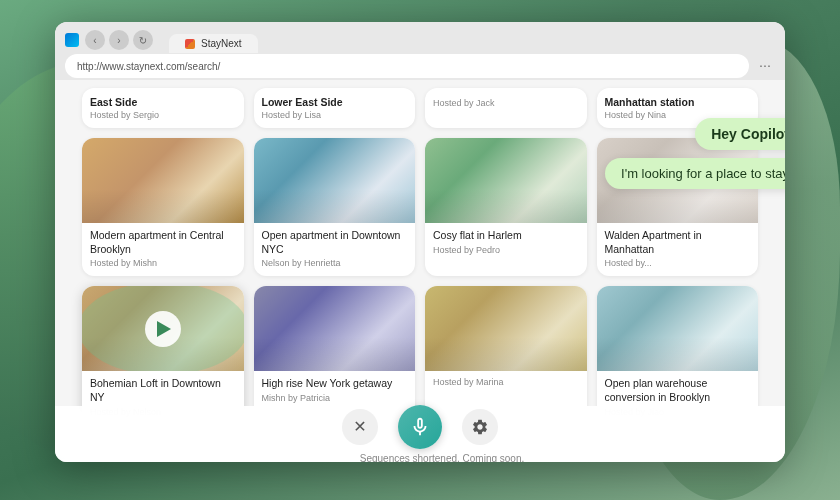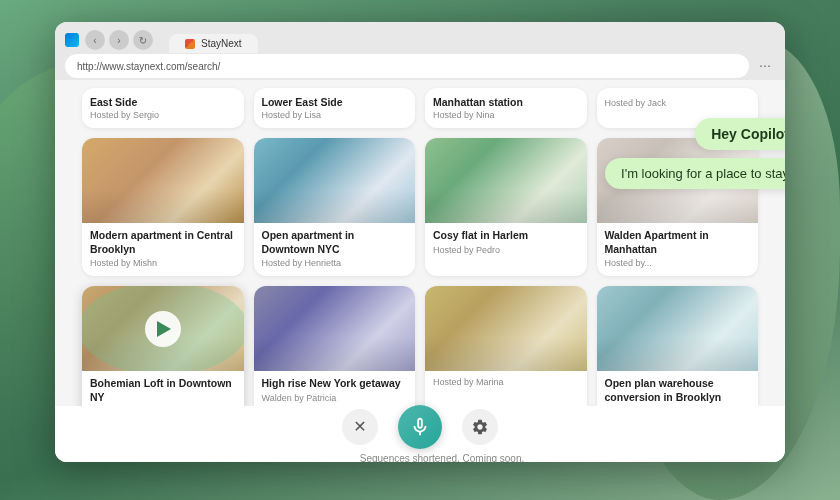--- a/index.html
+++ b/index.html
@@ -233,21 +233,21 @@
       border-radius: 50%;
       background: rgba(100,200,150,0.3);
       z-index: 1;
     }
 
     .listing-info {
       padding: 6px 8px 8px;
     }
     .listing-title {
       font-size: 10.5px;
-      font-weight: 700;
+      font-weight: 400;
       color: #222;
       line-height: 1.3;
       margin-bottom: 2px;
     }
     .listing-host {
       font-size: 9px;
       color: #888;
     }
 
     
@@ -383,40 +383,40 @@
 
       <div class="listing-card-top">
         <div class="listing-title-top">East Side</div>
         <div class="listing-host-top">Hosted by Sergio</div>
       </div>
       <div class="listing-card-top">
         <div class="listing-title-top">Lower East Side</div>
         <div class="listing-host-top">Hosted by Lisa</div>
       </div>
       <div class="listing-card-top">
+        <div class="listing-title-top"></div>
+        <div class="listing-host-top">Hosted by Jack</div>
+      </div>
+      <div class="listing-card-top">
         <div class="listing-title-top">Manhattan station</div>
         <div class="listing-host-top">Hosted by Nina</div>
       </div>
-      <div class="listing-card-top">
-        <div class="listing-title-top"></div>
-        <div class="listing-host-top">Hosted by Jack</div>
-      </div>
 
       <div class="listing-card">
         <div class="room-img room-img-1"></div>
         <div class="listing-info">
           <div class="listing-title">Modern apartment in Central Brooklyn</div>
           <div class="listing-host">Hosted by Mishn</div>
         </div>
       </div>
       <div class="listing-card">
         <div class="room-img room-img-2"></div>
         <div class="listing-info">
           <div class="listing-title">Open apartment in Downtown NYC</div>
-          <div class="listing-host">Hosted by Henrietta</div>
+          <div class="listing-host">Nelson by Henrietta</div>
         </div>
       </div>
       <div class="listing-card">
         <div class="room-img room-img-3"></div>
         <div class="listing-info">
           <div class="listing-title">Cosy flat in Harlem</div>
           <div class="listing-host">Hosted by Pedro</div>
         </div>
       </div>
       <div class="listing-card">
@@ -436,21 +436,21 @@
         </div>
         <div class="listing-info">
           <div class="listing-title">Bohemian Loft in Downtown NY</div>
           <div class="listing-host">Hosted by Nelson</div>
         </div>
       </div>
       <div class="listing-card">
         <div class="room-img room-img-6"></div>
         <div class="listing-info">
           <div class="listing-title">High rise New York getaway</div>
-          <div class="listing-host">Walden by Patricia</div>
+          <div class="listing-host">Mishn by Patricia</div>
         </div>
       </div>
       <div class="listing-card">
         <div class="room-img room-img-7"></div>
         <div class="listing-info">
           <div class="listing-host">Hosted by Marina</div>
         </div>
       </div>
       <div class="listing-card">
         <div class="room-img room-img-8"></div>

